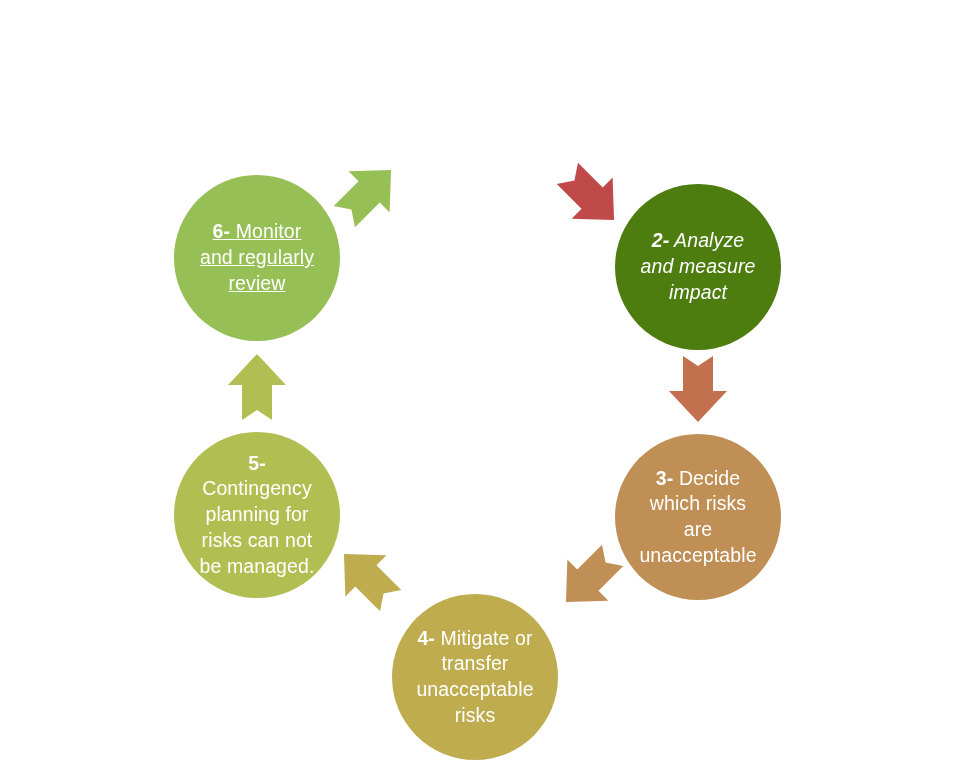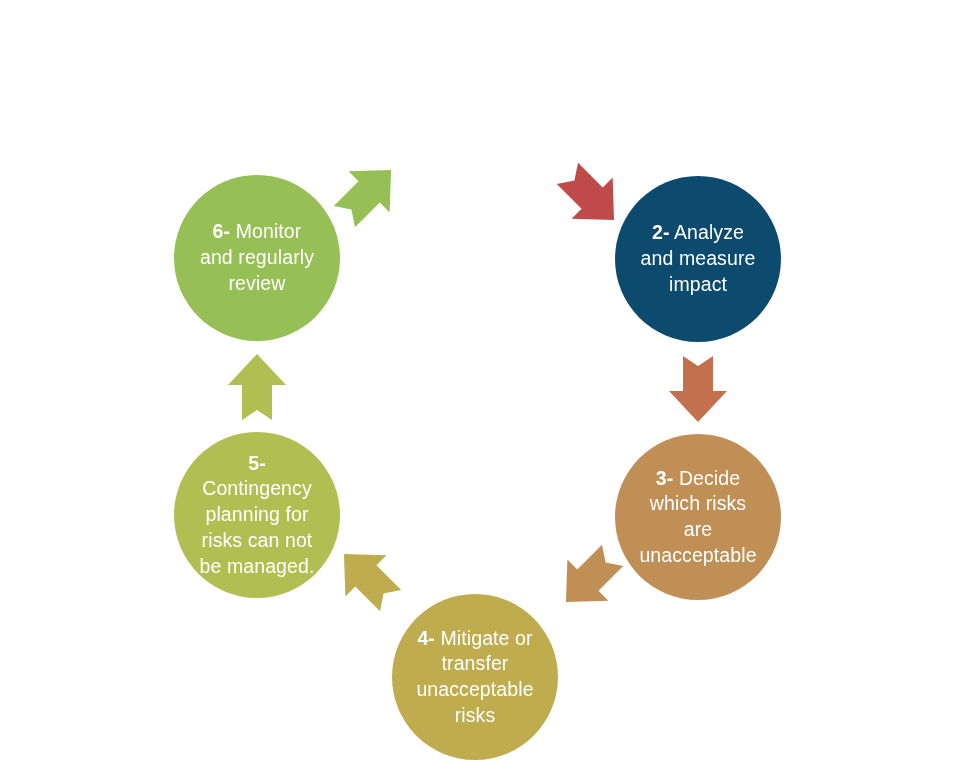--- a/index.html
+++ b/index.html
@@ -75,29 +75,29 @@
       <svg width="62" height="72" viewBox="0 0 62 72">
         <path d="M31,2 L60,33 L46,33 L46,68 L31,58 L16,68 L16,33 L2,33 Z" fill="#b1bf52"></path>
       </svg>
     </div>
   <div class="arrow" id="a5" style="left: 336px; top: 158px; width: 62px; height: 72px; transform: rotate(45deg);">
       <svg width="62" height="72" viewBox="0 0 62 72">
         <path d="M31,2 L60,33 L46,33 L46,68 L31,58 L16,68 L16,33 L2,33 Z" fill="#96c055"></path>
       </svg>
     </div>
 
-  <div class="node" id="n1" style="width: 166px; height: 166px; left: 615px; top: 176px; background: #0c4a6e;">
+  <div class="node" id="n1" style="width: 166px; height: 166px; left: 615px; top: 184px; background: #4d7c0f; font-style: italic;">
     <span class="node-label" style="white-space: normal;"><span class="step-num">2-</span> Analyze<br>and measure<br>impact</span>
   </div>
   <div class="node" id="n2" style="width: 166px; height: 166px; left: 615px; top: 434px; background: rgb(191, 143, 85);">
     <span class="node-label" style="white-space: normal;"><span class="step-num">3-</span> Decide<br>which risks<br>are<br>unacceptable</span>
   </div>
   <div class="node" id="n3" style="width: 166px; height: 166px; left: 392px; top: 594px; background: rgb(191, 172, 79);">
     <span class="node-label" style="white-space: normal;"><span class="step-num">4-</span> Mitigate or<br>transfer<br>unacceptable<br>risks</span>
   </div>
   <div class="node" id="n4" style="width: 166px; height: 166px; left: 174px; top: 432px; background: rgb(177, 191, 82);">
     <span class="node-label" style="white-space: normal;"><span class="step-num">5-</span><br>Contingency<br>planning for<br>risks can not<br>be managed.</span>
   </div>
   <div class="node" id="n5" style="width: 166px; height: 166px; left: 174px; top: 175px; background: rgb(150, 192, 85);">
-    <span class="node-label" style="white-space: normal;"><span class="step-num">6-</span> Monitor<br>and regularly<br>review</span>
+    <span class="node-label" style="white-space: normal; text-decoration: underline;"><span class="step-num">6-</span> Monitor<br>and regularly<br>review</span>
   </div>
 
 </div>
 
 </body></html>

